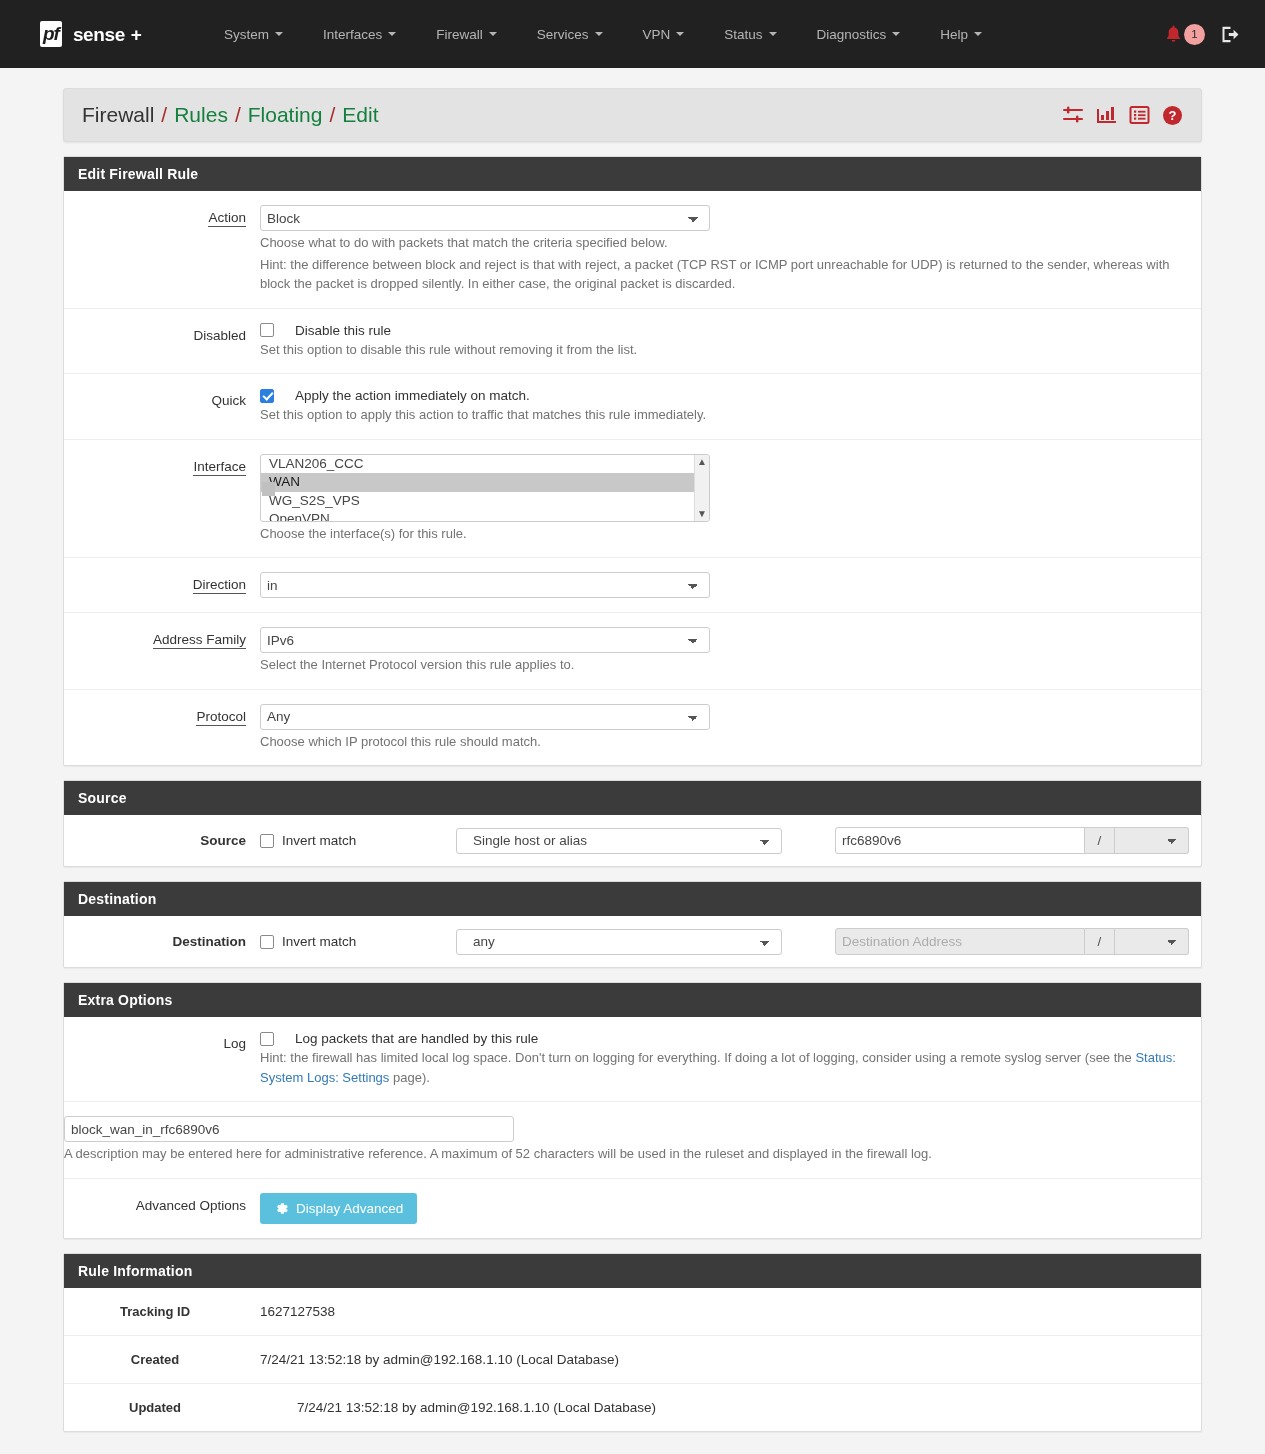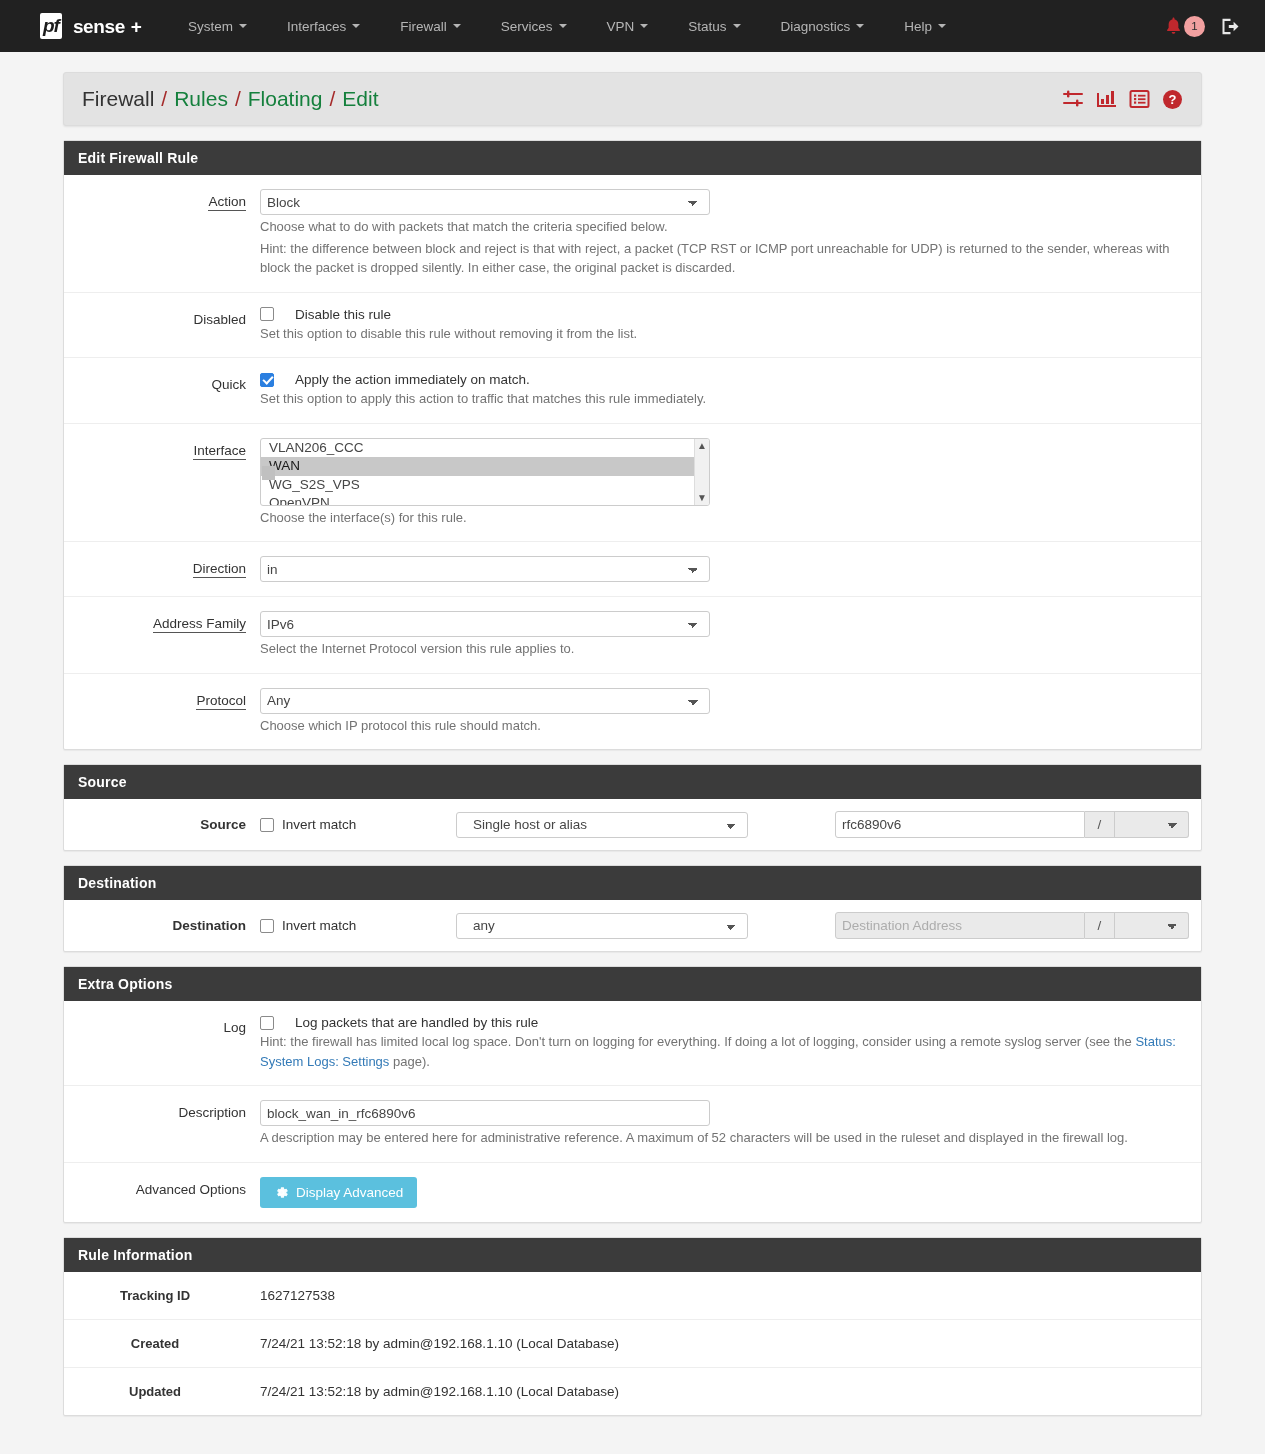--- a/index.html
+++ b/index.html
@@ -9,26 +9,27 @@
     min-height: 1454px;
     background: #f4f4f4;
     font-family: "Liberation Sans", sans-serif;
     font-size: 13px;
     color: #333;
     position: relative;
   }
 
   
   .navbar {
-    height: 52px;
+    height: 68px;
     background: #212121;
     display: flex;
     align-items: center;
     padding: 0 14px 0 40px;
     position: relative;
+    gap: 36px;
   }
   .brand {
     display: flex;
     align-items: center;
     margin-right: 26px;
     user-select: none;
   }
   .brand-pf {
     background: #fff;
     color: #1c1c1c;
@@ -274,21 +275,21 @@
   .inline-label {
     width: 196px;
     flex: 0 0 196px;
     text-align: right;
     padding-right: 14px;
     font-weight: bold;
     font-size: 13.5px;
   }
   .invert-box { width: 196px; flex: 0 0 196px; display: flex; align-items: center; gap: 8px; }
   .sel-type { width: 350px; flex: 0 0 350px; margin-right: 29px; }
-  .sel-type select.fc { width: 292px; padding-left: 16px; }
+  .sel-type select.fc { width: 326px; padding-left: 16px; }
   .addr-group { display: flex; align-items: flex-end; flex: 1 1 auto; }
   .addr-group input.fc {
     width: 250px;
     flex: 1 1 auto;
     border-radius: 3px 0 0 3px;
     height: 27px;
   }
   .slash-addon {
     width: 30px;
     height: 27px;
@@ -331,21 +332,21 @@
     border-radius: 3px;
     padding: 8px 14px;
     font-size: 13.5px;
     color: #fff;
     cursor: pointer;
     font-family: "Liberation Sans", sans-serif;
   }
   .btn-info { background: #5bc0de; }
 
   .info-row { display: flex; padding: 16px 0; border-bottom: 1px solid #eee; }
-  .info-row:last-child { border-bottom: none; }
+  .info-row:last-child { border-bottom: none; gap: 37px; }
   .info-label {
     width: 196px; flex: 0 0 196px;
     text-align: center; padding-right: 14px;
     font-weight: bold; font-size: 13px;
   }
   .info-val { font-size: 13.5px; color: #333; }
 
   .save-wrap { padding: 22px 0 40px 197px; }
 </style>
 </head>
@@ -621,21 +622,20 @@
             <span class="cb"></span>
             <span class="cb-label">Log packets that are handled by this rule</span>
           </div>
           <div class="help-block">
             <span>Hint: the firewall has limited local log space. Don't turn on logging for everything. If doing a lot of logging, consider using a remote syslog server (see the </span><a href="#">Status: System Logs: Settings</a><span> page).</span>
           </div>
         </div>
       </div>
 
       <div class="form-row">
-        <div class="form-label">Description</div>
         <div class="form-ctrl">
           <input class="fc" type="text" value="block_wan_in_rfc6890v6" style="">
           <div class="help-block">A description may be entered here for administrative reference. A maximum of 52 characters will be used in the ruleset and displayed in the firewall log.</div>
         </div>
       </div>
 
       <div class="form-row">
         <div class="form-label">Advanced Options</div>
         <div class="form-ctrl">
           <button class="btn btn-info">

